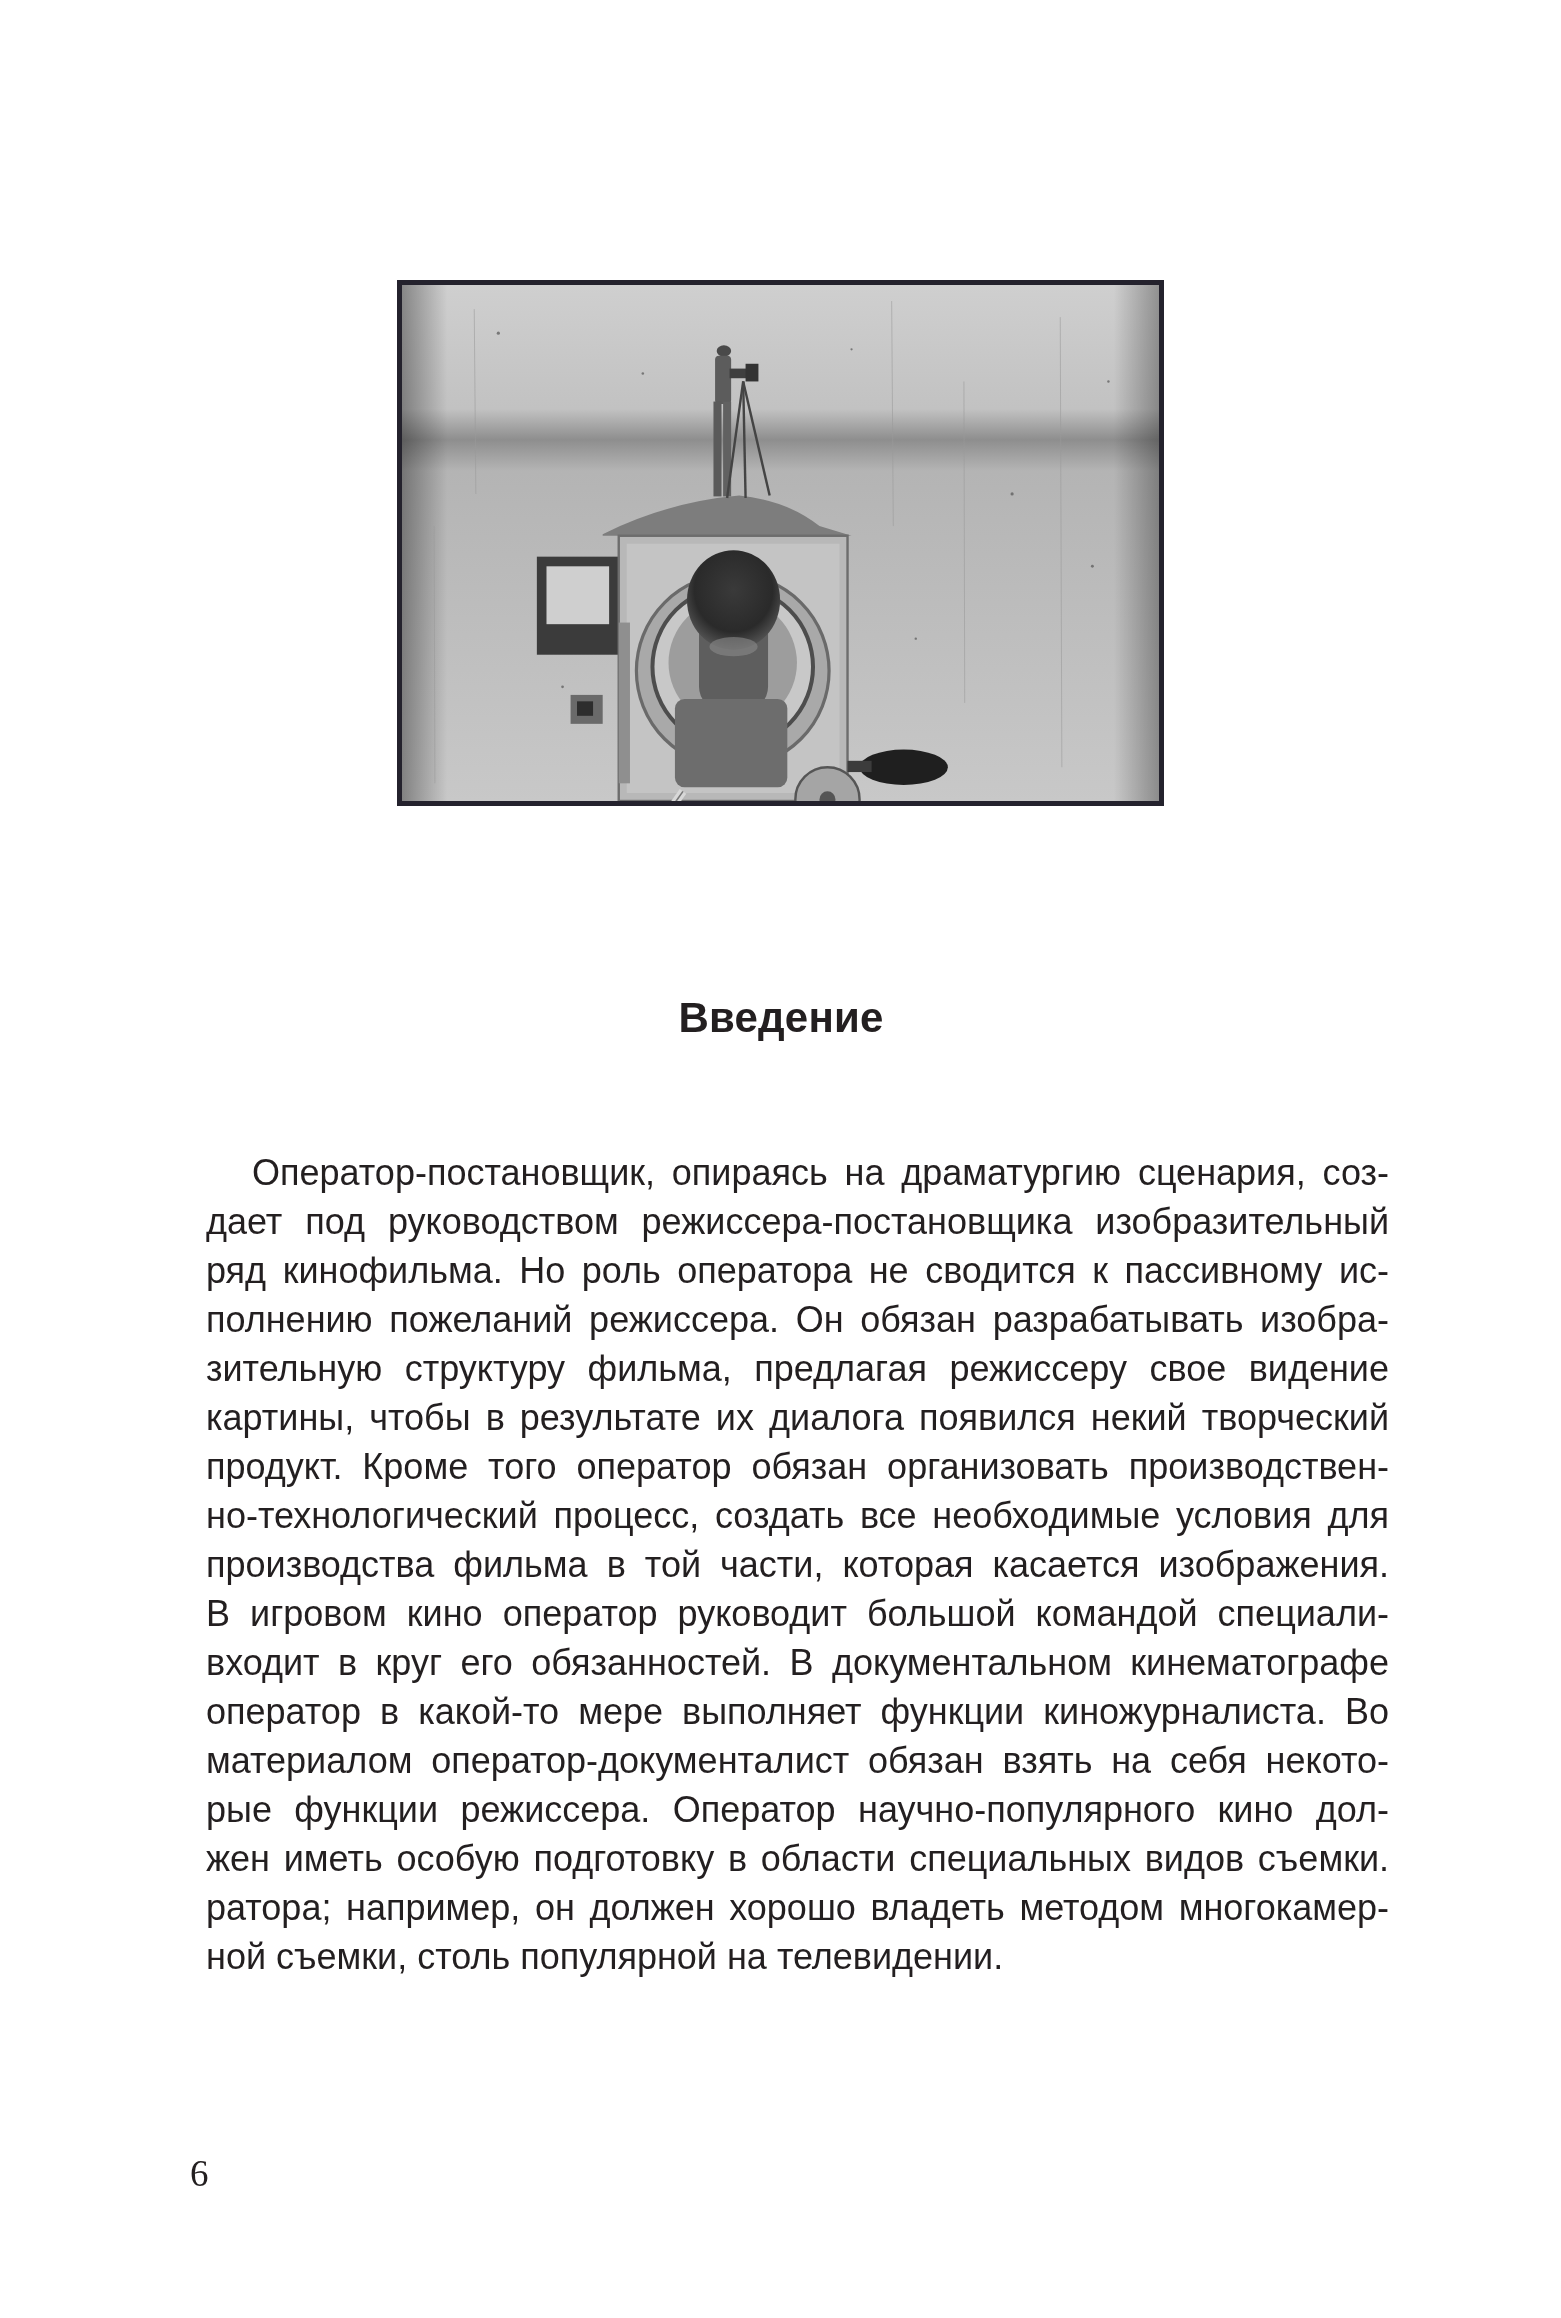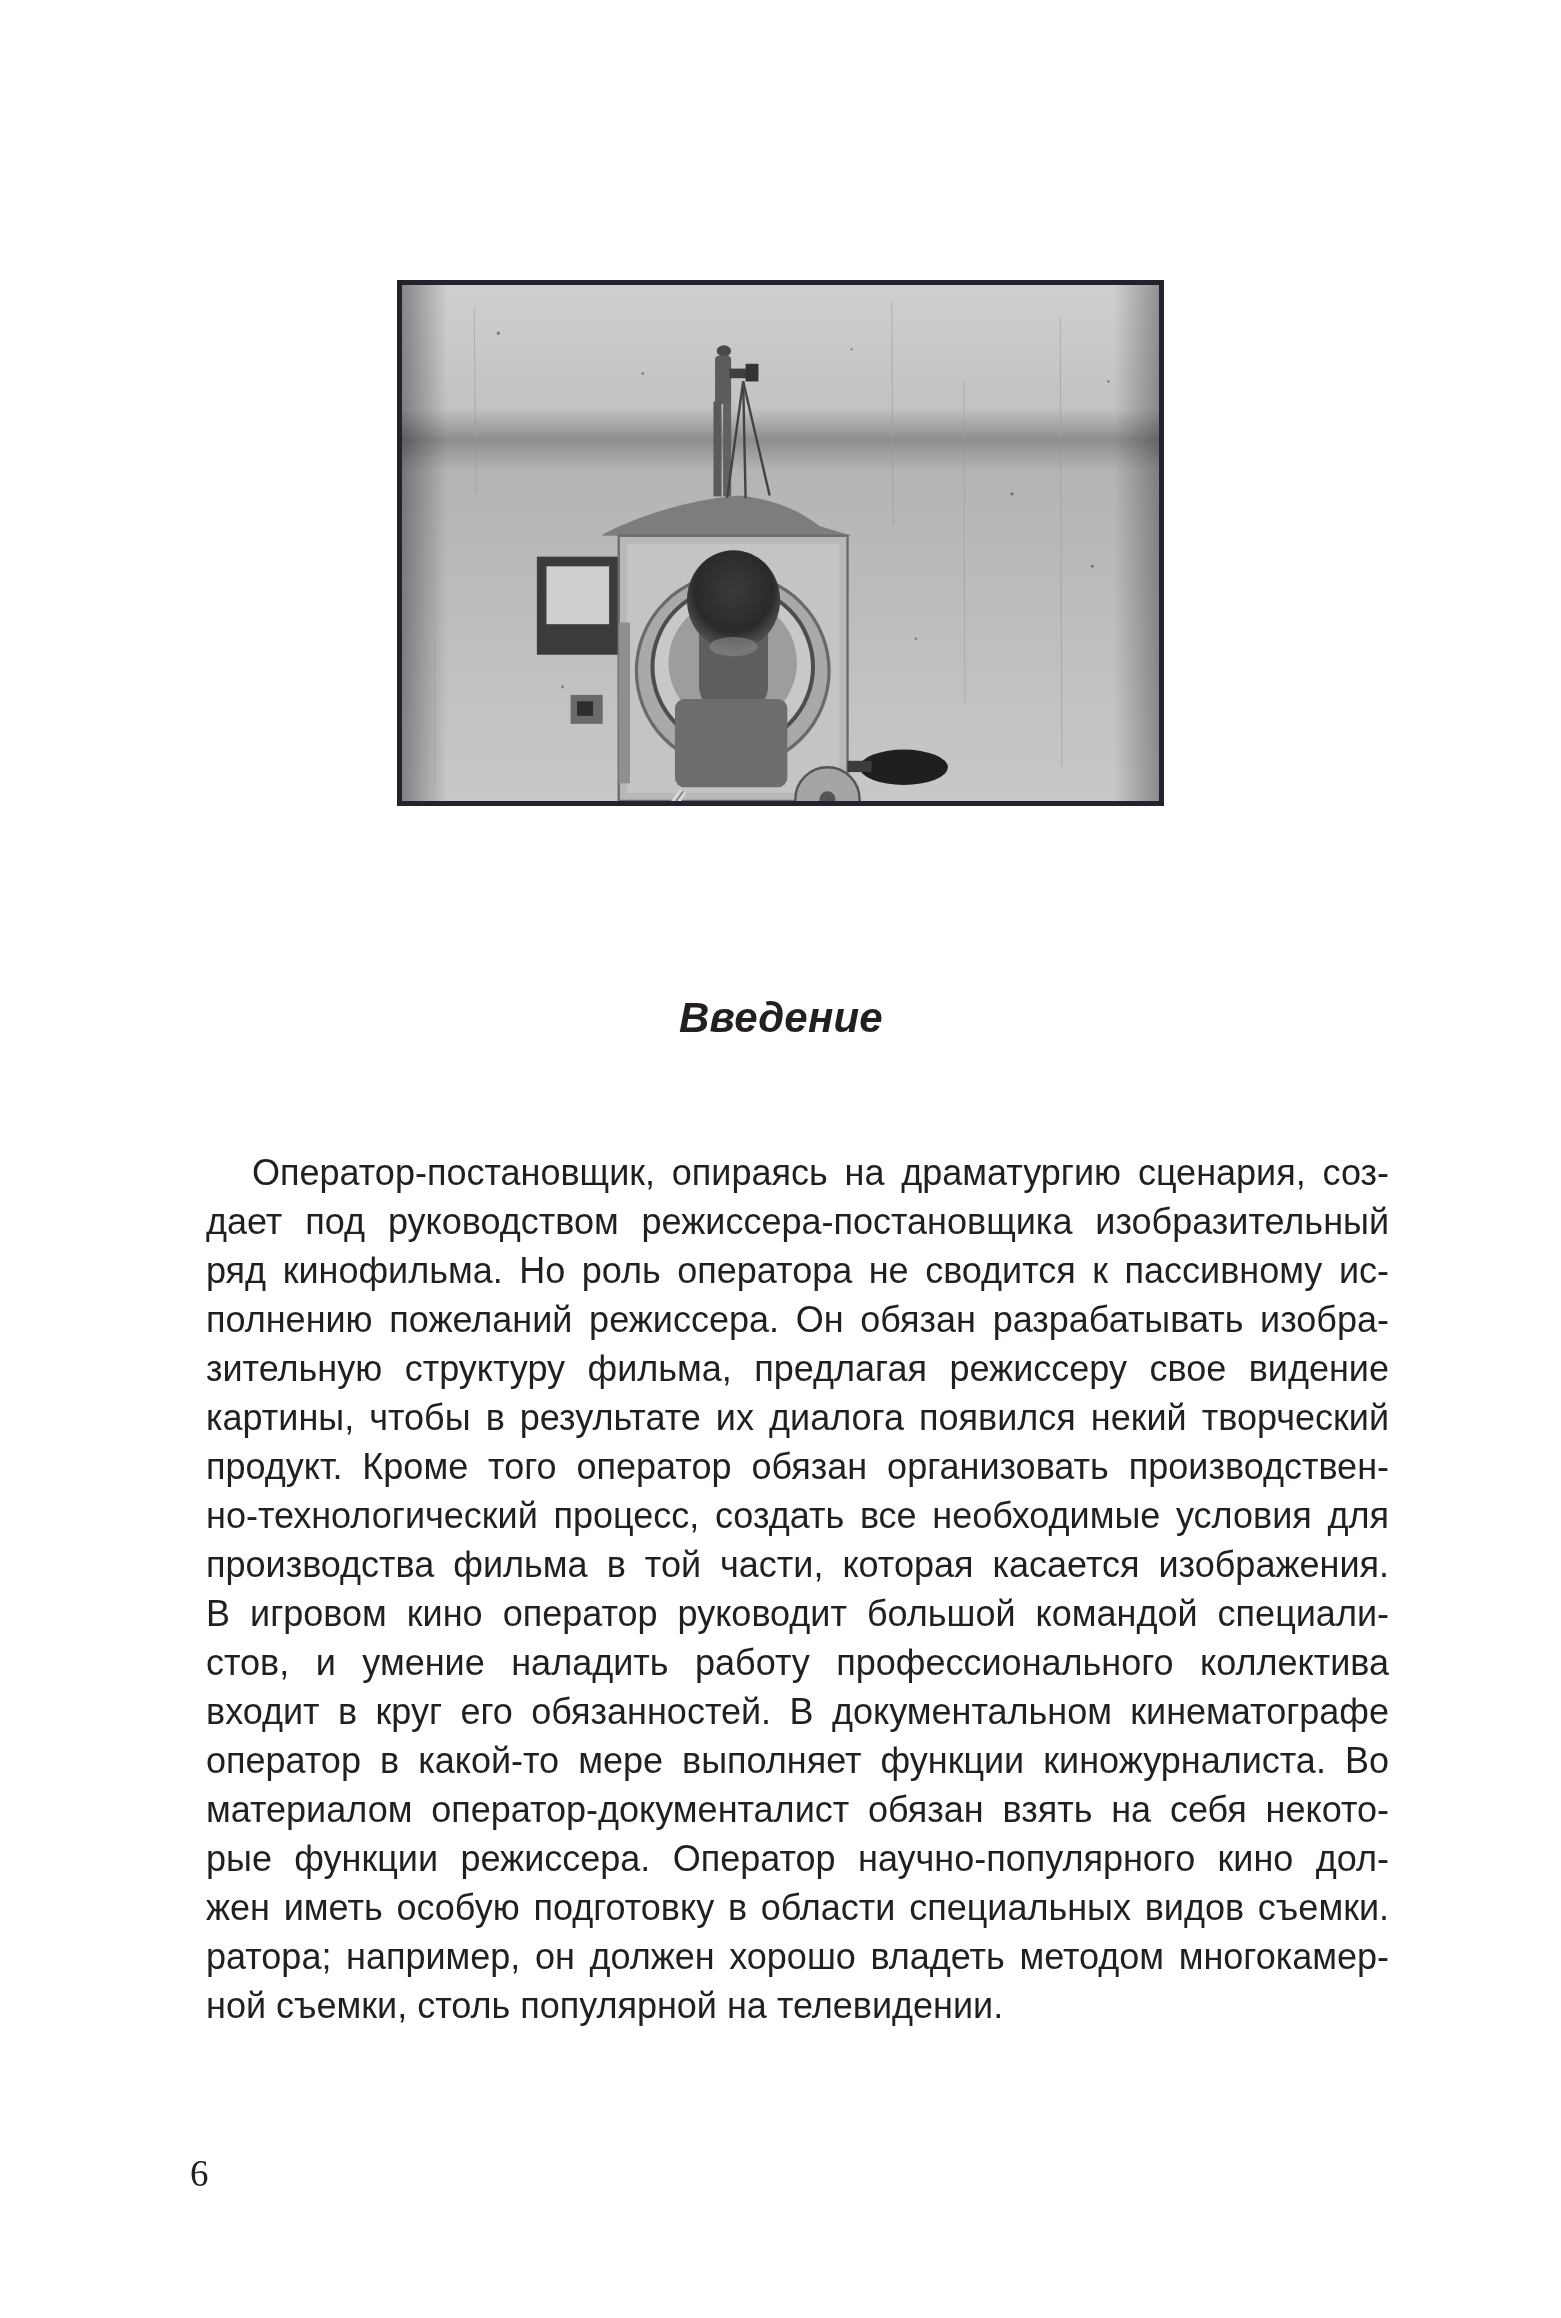--- a/index.html
+++ b/index.html
@@ -45,21 +45,20 @@
     left: 0;
     width: 1562px;
     top: 990px;
     text-align: center;
     font-weight: bold;
     font-size: 42px;
     line-height: 56px;
     margin: 0;
     color: #231f20;
     letter-spacing: 0.2px;
-    font-style: italic;
   }
 
   
   .body-text {
     position: absolute;
     left: 190px;
     top: 1132px;
     width: 1183px;
     margin: 16px;
   }
@@ -192,21 +191,20 @@
     <span class="line indent">Оператор-постановщик, опираясь на драматургию сценария, соз-</span>
     <span class="line">дает под руководством режиссера-постановщика изобразительный</span>
     <span class="line">ряд кинофильма. Но роль оператора не сводится к пассивному ис-</span>
     <span class="line">полнению пожеланий режиссера. Он обязан разрабатывать изобра-</span>
     <span class="line">зительную структуру фильма, предлагая режиссеру свое видение</span>
     <span class="line">картины, чтобы в результате их диалога появился некий творческий</span>
     <span class="line">продукт. Кроме того оператор обязан организовать производствен-</span>
     <span class="line">но-технологический процесс, создать все необходимые условия для</span>
     <span class="line">производства фильма в той части, которая касается изображения.</span>
     <span class="line">В игровом кино оператор руководит большой командой специали-</span>
-    <span class="line">стов, и умение наладить работу профессионального коллектива</span>
     <span class="line">входит в круг его обязанностей. В документальном кинематографе</span>
     <span class="line">оператор в какой-то мере выполняет функции киножурналиста. Во</span>
     <span class="line">материалом оператор-документалист обязан взять на себя некото-</span>
     <span class="line">рые функции режиссера. Оператор научно-популярного кино дол-</span>
     <span class="line">жен иметь особую подготовку в области специальных видов съемки.</span>
     <span class="line">ратора; например, он должен хорошо владеть методом многокамер-</span>
     <span class="line last">ной съемки, столь популярной на телевидении.</span>
   </div>
 
   <div class="page-number">6</div>

